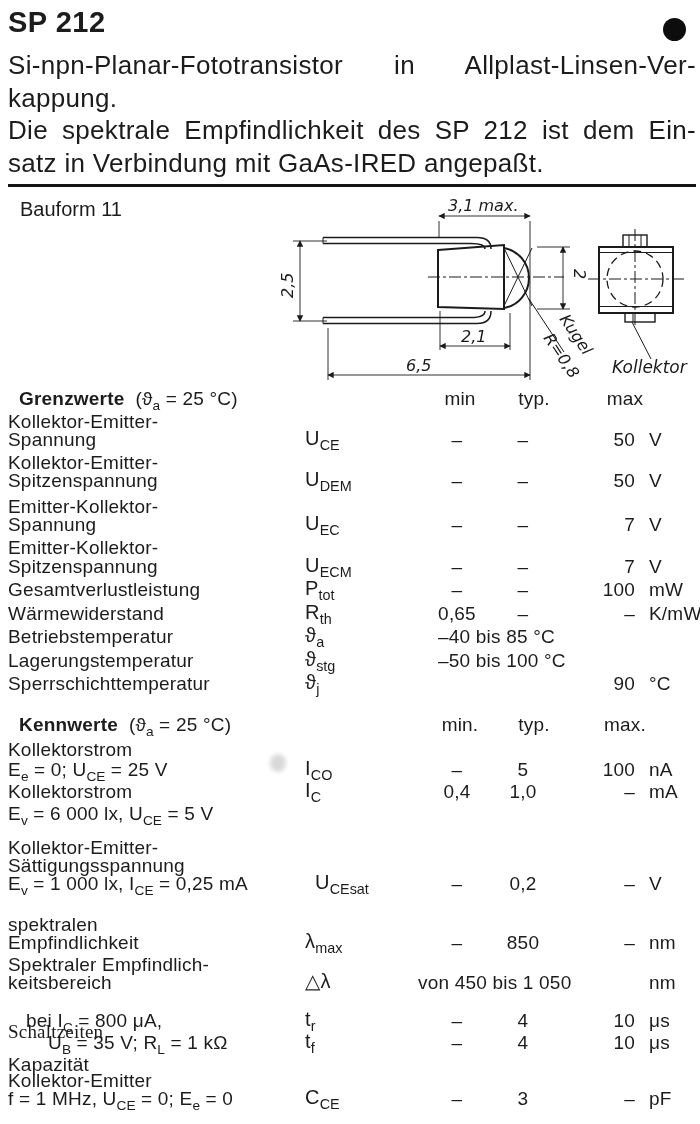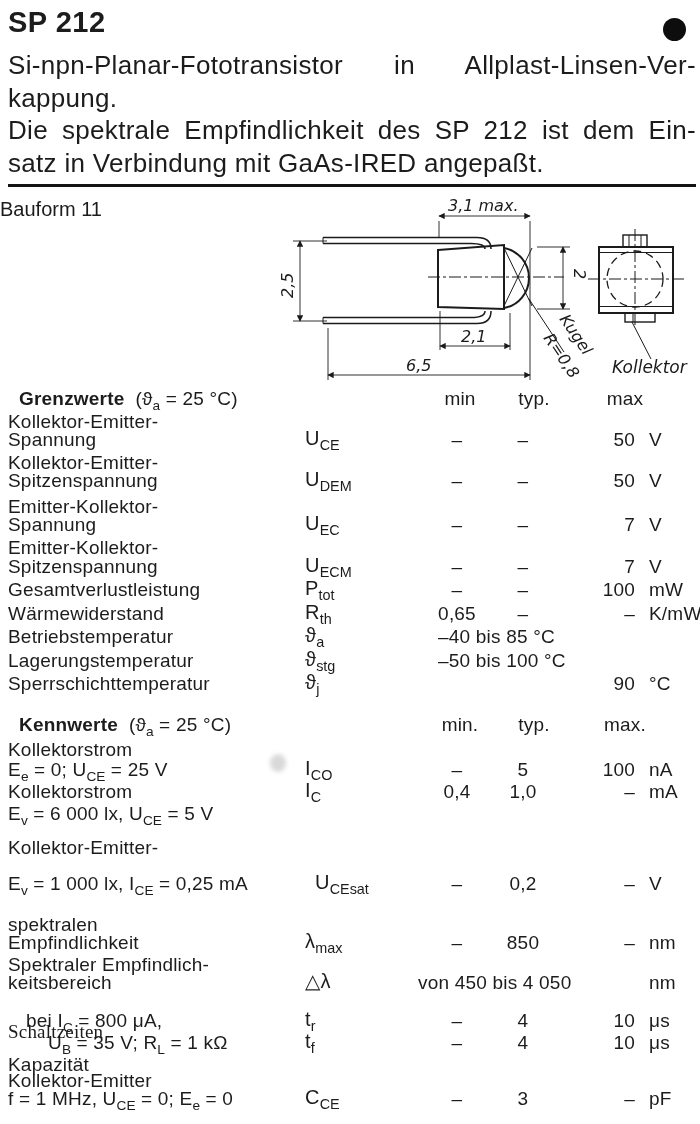--- a/index.html
+++ b/index.html
@@ -42,21 +42,21 @@
   <div class="abs title" style="left:8px;top:6px;">SP 212</div>
   <div class="abs dot" style="left:663px;top:18px;width:23px;height:23px;"></div>
 
   <div class="abs introline just" style="left:8px;top:50px;">Si-npn-Planar-Fototransistor in Allplast-Linsen-Ver-</div>
   <div class="abs introline" style="left:8px;top:83px;">kappung.</div>
   <div class="abs introline just" style="left:8px;top:115px;">Die spektrale Empfindlichkeit des SP 212 ist dem Ein-</div>
   <div class="abs introline" style="left:8px;top:148px;">satz in Verbindung mit GaAs-IRED angepaßt.</div>
 
   <div class="abs rule" style="left:8px;top:184px;width:688px;height:3px;"></div>
 
-  <div class="abs bauform" style="left:0;top:198px;">Bauform 11</div>
+  <div class="abs bauform" style="left:20px;top:198px;">Bauform 11</div>
 
   <svg class="abs" style="left:280px;top:192px;" width="420" height="192" viewBox="0 0 420 192">
     <defs>
       <marker id="ar" viewBox="0 0 10 10" refX="9" refY="5" markerWidth="9" markerHeight="7" orient="auto-start-reverse">
         <path d="M0,0 L10,5 L0,10 z" fill="#1b1b1b"></path>
       </marker>
     </defs>
 
     <g stroke="#1b1b1b" fill="none" stroke-width="1.5">
       <path d="M43,45.5 H197 Q211,45.5 211,57"></path>
@@ -196,39 +196,40 @@
 
   <div class="t lbl" style="top:781px;">Kollektorstrom</div>
   <div class="t sym" style="top:780px;"><span>I</span><sub>C</sub></div>
   <div class="t cmin" style="top:781px;">0,4</div>
   <div class="t ctyp" style="top:781px;">1,0</div>
   <div class="t cmax" style="top:781px;">–</div>
   <div class="t cunit" style="top:781px;">mA</div>
   <div class="t lbl" style="top:803px;"><span>E</span><sub>v</sub><span> = 6 000 lx, U</span><sub>CE</sub><span> = 5 V</span></div>
 
   <div class="t lbl" style="top:837px;">Kollektor-Emitter-</div>
+  <div class="t lbl" style="top:855px;">Sättigungsspannung</div>
   <div class="t lbl" style="top:873px;"><span>E</span><sub>v</sub><span> = 1 000 lx, I</span><sub>CE</sub><span> = 0,25 mA</span></div>
   <div class="t sym" style="top:872px;margin-left:10px;"><span>U</span><sub>CEsat</sub></div>
   <div class="t cmin" style="top:873px;">–</div>
   <div class="t ctyp" style="top:873px;">0,2</div>
   <div class="t cmax" style="top:873px;">–</div>
   <div class="t cunit" style="top:873px;">V</div>
 
   <div class="t lbl" style="top:914px;">spektralen</div>
   <div class="t lbl" style="top:932px;">Empfindlichkeit</div>
   <div class="t sym" style="top:931px;"><span>λ</span><sub>max</sub></div>
   <div class="t cmin" style="top:932px;">–</div>
   <div class="t ctyp" style="top:932px;">850</div>
   <div class="t cmax" style="top:932px;">–</div>
   <div class="t cunit" style="top:932px;">nm</div>
 
   <div class="t lbl" style="top:954px;">Spektraler Empfindlich-</div>
   <div class="t lbl" style="top:972px;">keitsbereich</div>
   <div class="t sym" style="top:971px;"><span>△λ</span></div>
-  <div class="t crange2" style="top:972px;">von 450 bis 4 050</div>
+  <div class="t crange2" style="top:972px;">von 450 bis 1 050</div>
   <div class="t cunit" style="top:972px;">nm</div>
 
   <div class="t lbl" style="top:1021px;font-family:Liberation Serif, serif;">Schaltzeiten</div>
 
   <div class="t ind1" style="top:1010px;"><span>bei I</span><sub>C</sub><span> = 800 μA,</span></div>
   <div class="t sym" style="top:1009px;"><span>t</span><sub>r</sub></div>
   <div class="t cmin" style="top:1010px;">–</div>
   <div class="t ctyp" style="top:1010px;">4</div>
   <div class="t cmax" style="top:1010px;">10</div>
   <div class="t cunit" style="top:1010px;">μs</div>

